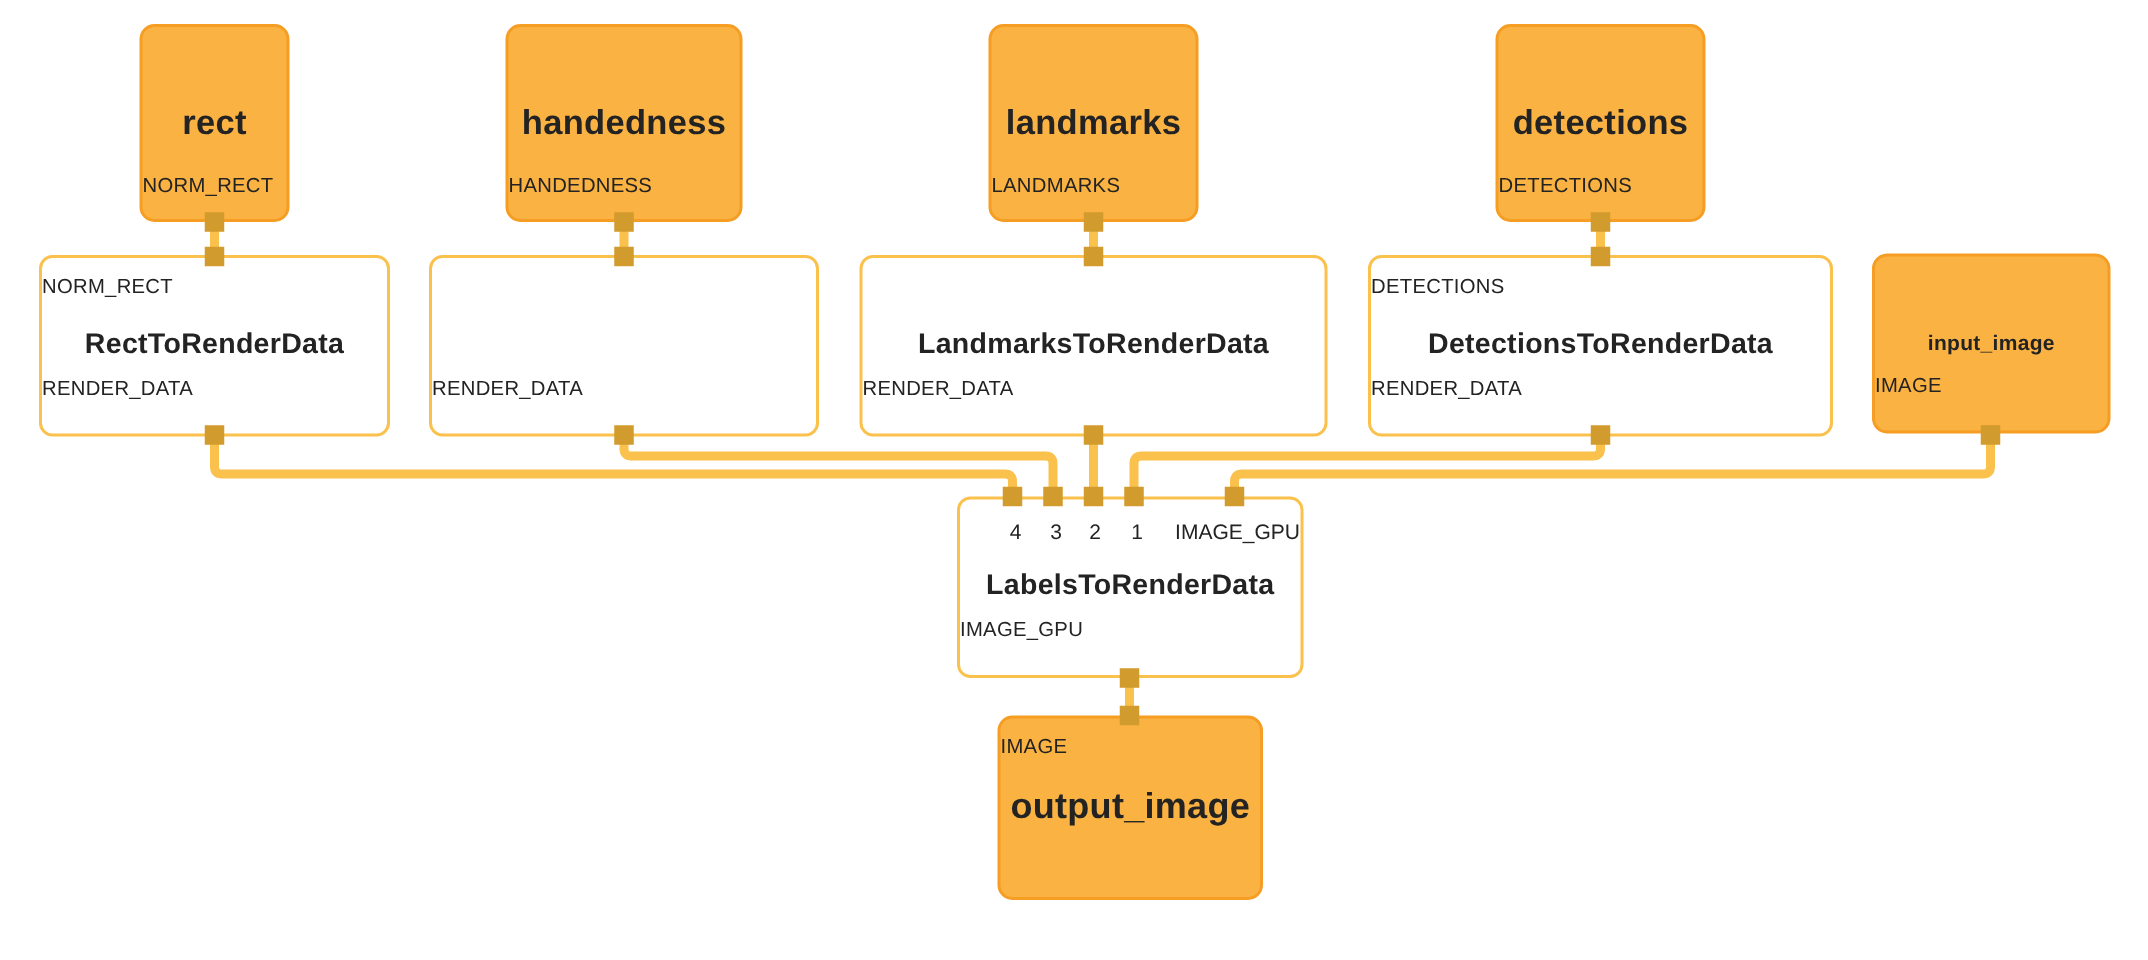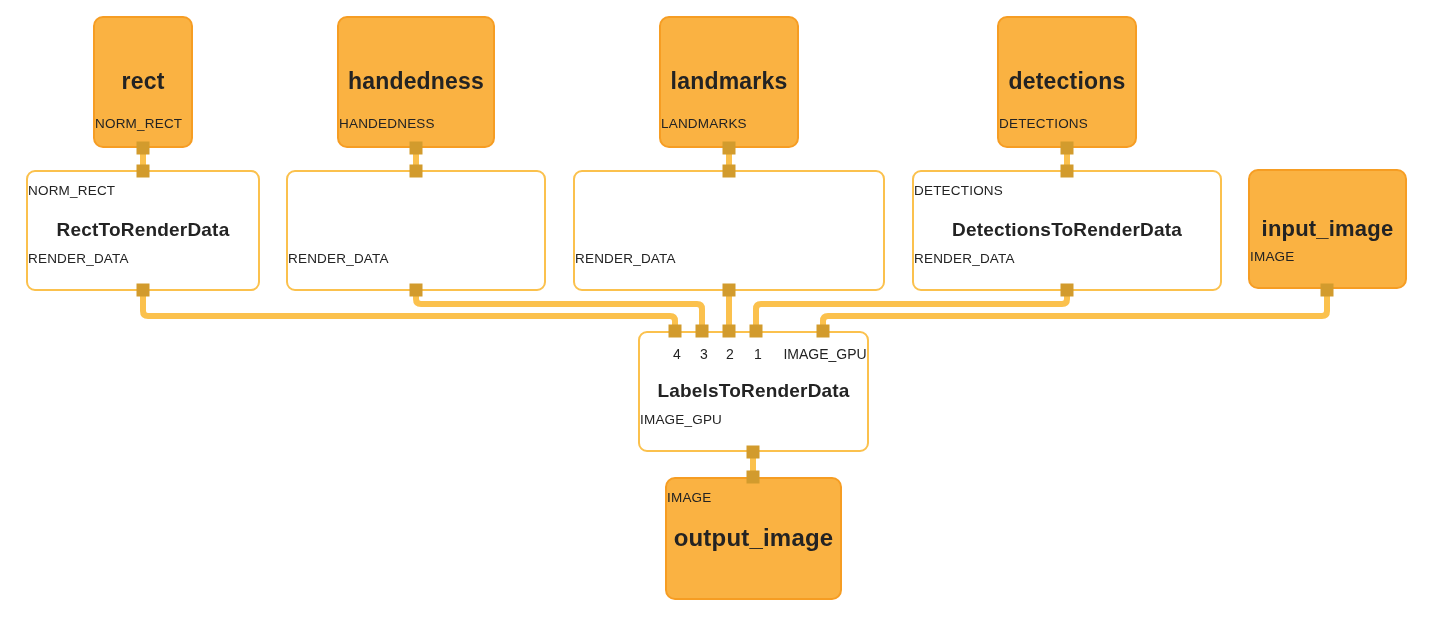--- a/index.html
+++ b/index.html
@@ -41,21 +41,21 @@
     border-radius:9px;
   }
   .node-title{
     font-weight:700;
     letter-spacing:0.2px;
     line-height:1.1;
     white-space:nowrap;
   }
   .t23{font-size:23px;}
   .t25{font-size:19px;}
-  .t22{font-size:22px;}
+  .t22{font-size:14px;}
   .t24{font-size:24px;text-align:center;}
   .port-label{
     position:absolute;left:0;right:0;
     font-size:13.5px;font-weight:400;
     letter-spacing:0.2px;
     text-align:left;
     white-space:nowrap;
   }
   .port-label.top{top:11px;}
   .port-label.bottom{bottom:23px;}
@@ -133,20 +133,21 @@
     <div class="port-label top">NORM_RECT</div>
     <div class="node-title t25">RectToRenderData</div>
     <div class="port-label bottom">RENDER_DATA</div>
   </div>
 
   <div class="node calc" style="left:286px;top:170px;width:260px;height:121px">
     <div class="port-label bottom">RENDER_DATA</div>
   </div>
 
   <div class="node calc" style="left:573px;top:170px;width:312px;height:121px">
+    <div class="node-title t25">LandmarksToRenderData</div>
     <div class="port-label bottom">RENDER_DATA</div>
   </div>
 
   <div class="node calc" style="left:912px;top:170px;width:310px;height:121px">
     <div class="port-label top">DETECTIONS</div>
     <div class="node-title t25">DetectionsToRenderData</div>
     <div class="port-label bottom">RENDER_DATA</div>
   </div>
 
   <div class="node source" style="left:1248px;top:169px;width:159px;height:120px">

